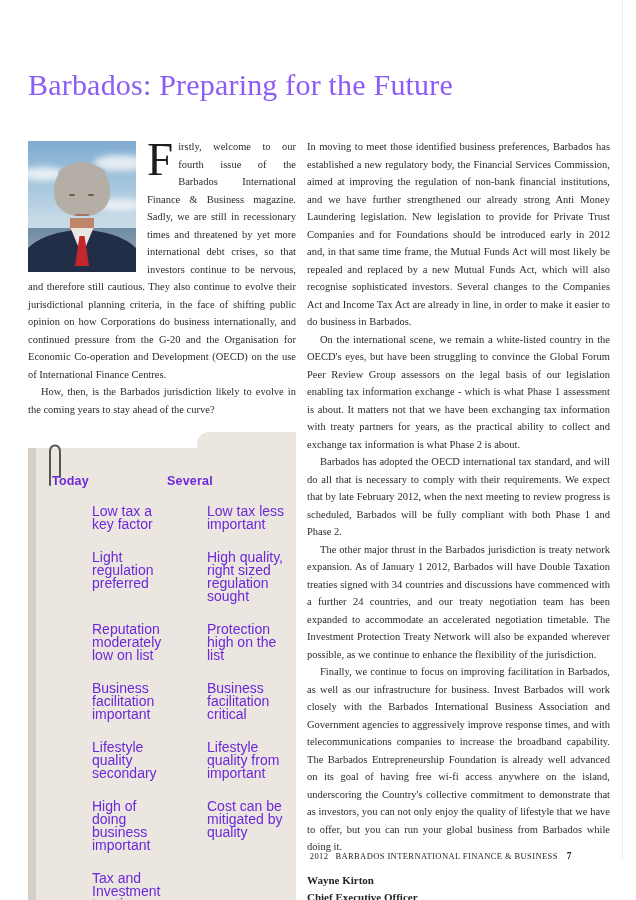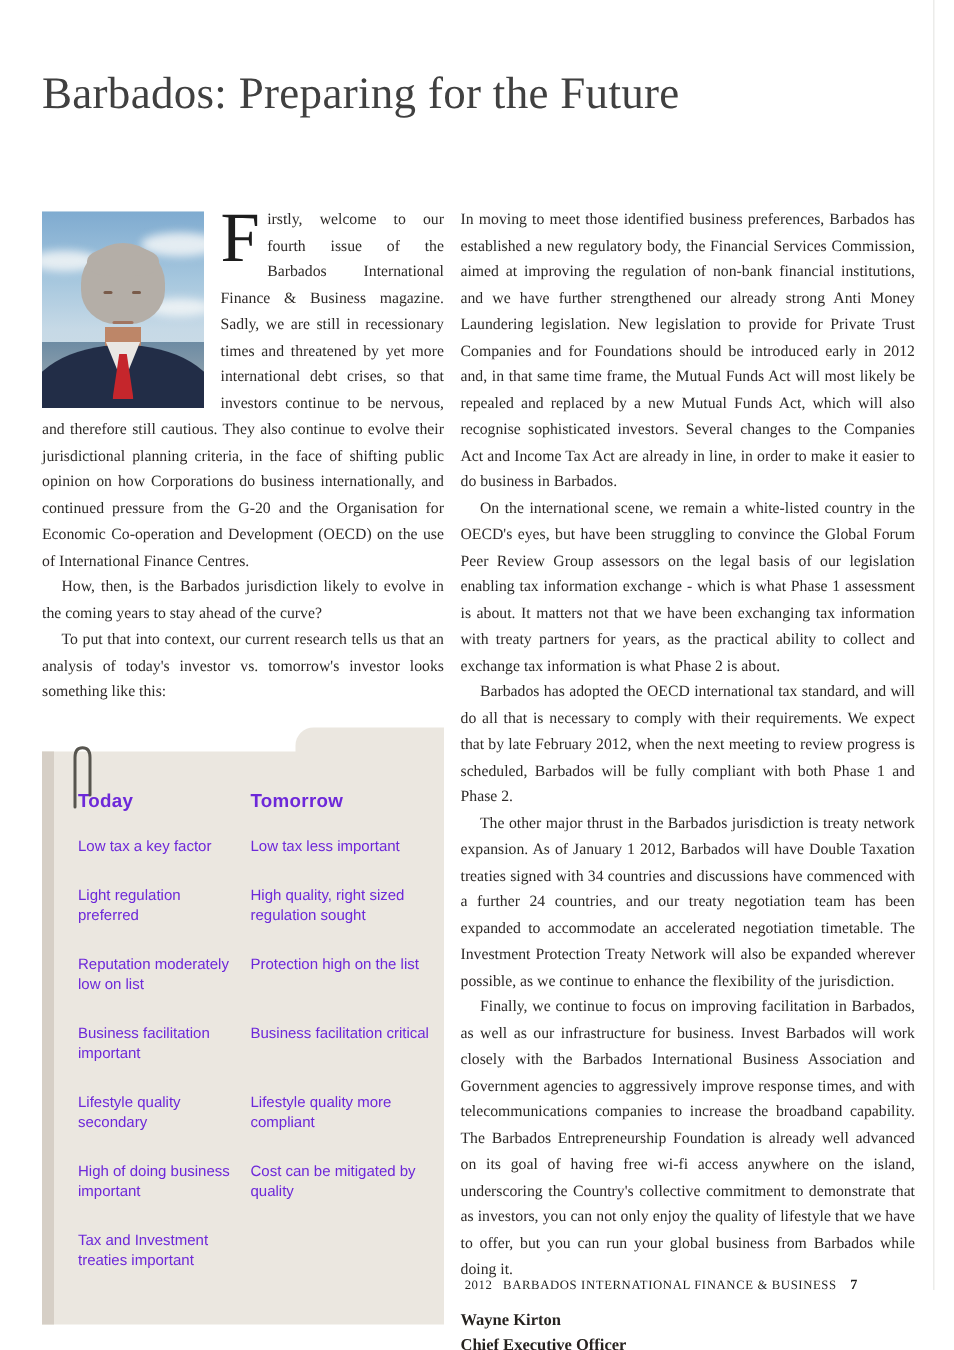--- a/index.html
+++ b/index.html
@@ -2,22 +2,22 @@
 <html><head>
 <meta charset="utf-8">
 <style>
   html,body{margin:0;padding:0;background:#ffffff;}
   .page{
     position:relative;width:636px;height:900px;background:#ffffff;overflow:hidden;
     font-family:"Liberation Serif", serif;color:#2e2a28;
   }
   .page-edge{position:absolute;top:0;bottom:40px;right:13px;width:1px;background:#ececea;}
   h1.title{
-    position:absolute;left:28px;top:46px;margin:0;font-weight:normal;
-    font-size:30px;color:#404040;letter-spacing:0.2px;
+    position:absolute;left:28px;top:68px;margin:0;font-weight:normal;
+    font-size:30px;color:#8b5cf6;letter-spacing:0.2px;
     font-family:"Liberation Serif", serif;
   }
   .columns{position:absolute;left:28px;top:138px;width:582px;display:flex;gap:11px;}
   .col-left{width:268px;}
   .col-right{width:303px;}
   p.body{margin:0;font-size:10.5px;line-height:17.5px;text-align:justify;}
   p.indent{text-indent:13px;}
   .dropcap{float:left;font-size:47px;line-height:36px;padding:3px 5px 0 0;color:#1d1d1d;}
 
   
@@ -44,21 +44,21 @@
   .mouth{width:14px;height:2px;background:#9c6750;border-radius:2px;left:50%;transform:translateX(-50%);bottom:56px;z-index:8;opacity:.8;}
 
   
   .folder-box{position:relative;margin-top:30px;background:#ebe7e0;}
   .folder-tab{position:absolute;top:-16px;right:0;width:99px;height:17px;background:#ebe7e0;border-radius:12px 0 0 0;}
   .folder-strip{position:absolute;left:0;top:0;bottom:0;width:8px;background:#d6cfc6;}
   .paperclip{position:absolute;left:19px;top:-5px;width:16px;height:44px;}
   .box-content{padding:26px 6px 16px 24px;font-family:"Liberation Sans", sans-serif;color:#6d28d9;}
   .box-grid{display:grid;grid-template-columns:115px 1fr;}
   .box-grid .hdr{font-weight:bold;font-size:12.5px;padding-bottom:17px;letter-spacing:.2px;}
-  .box-grid .cell{font-size:10px;line-height:13px;padding:0 4px 20px 0;}
+  .box-grid .cell{font-size:14px;line-height:13px;padding:0 4px 20px 0;margin-left:40px;}
 
   
   .signature{margin-top:16px;font-weight:bold;font-size:11px;line-height:17px;color:#262320;}
 
   
   .footer{position:absolute;top:851px;right:64px;font-size:8.5px;letter-spacing:.4px;color:#1e1e1e;white-space:nowrap;}
   .footer .year{margin-right:7px;}
   .footer .pageno{font-weight:bold;margin-left:9px;font-size:9.5px;}
 </style>
 </head>
@@ -86,47 +86,46 @@
           <span class="shirt"></span>
           <span class="tie"></span>
           <span class="head"></span>
           <span class="hairtop"></span>
           <span class="eye l"></span>
           <span class="eye r"></span>
           <span class="mouth"></span>
         </span><span class="dropcap">F</span><span>irstly, welcome to our fourth issue of the Barbados International Finance &amp; Business magazine. Sadly, we are still in recessionary times and threatened by yet more international debt crises, so that investors continue to be nervous, and therefore still cautious. They also continue to evolve their jurisdictional planning criteria, in the face of shifting public opinion on how Corporations do business internationally, and continued pressure from the G-20 and the Organisation for Economic Co-operation and Development (OECD) on the use of International Finance Centres.</span>
       </p>
       <p class="body indent">How, then, is the Barbados jurisdiction likely to evolve in the coming years to stay ahead of the curve?</p>
-      <p class="body indent">To put that into context, our current research tells us that an analysis of today's investor vs. tomorrow's investor looks something like this:</p>
 
       <div class="folder-box">
         <div class="folder-tab"></div>
         <div class="folder-strip"></div>
         <svg class="paperclip" viewBox="0 0 16 44">
           <path d="M3 42 L3 9 Q3 2.5 8 2.5 Q13 2.5 13 9 L13 34" fill="none" stroke="#57554f" stroke-width="2" stroke-linecap="round"></path>
         </svg>
         <div class="box-content">
           <div class="box-grid">
             <div class="hdr">Today</div>
-            <div class="hdr">Tomorrow</div>
+            <div class="hdr">Several</div>
 
             <div class="cell">Low tax a key factor</div>
             <div class="cell">Low tax less important</div>
 
             <div class="cell">Light regulation preferred</div>
             <div class="cell">High quality, right sized regulation sought</div>
 
             <div class="cell">Reputation moderately low on list</div>
             <div class="cell">Protection high on the list</div>
 
             <div class="cell">Business facilitation important</div>
             <div class="cell">Business facilitation critical</div>
 
             <div class="cell">Lifestyle quality secondary</div>
-            <div class="cell">Lifestyle quality more compliant</div>
+            <div class="cell">Lifestyle quality from important</div>
 
             <div class="cell">High of doing business important</div>
             <div class="cell">Cost can be mitigated by quality</div>
 
             <div class="cell">Tax and Investment treaties important</div>
           </div>
         </div>
       </div>
     </div>
 

